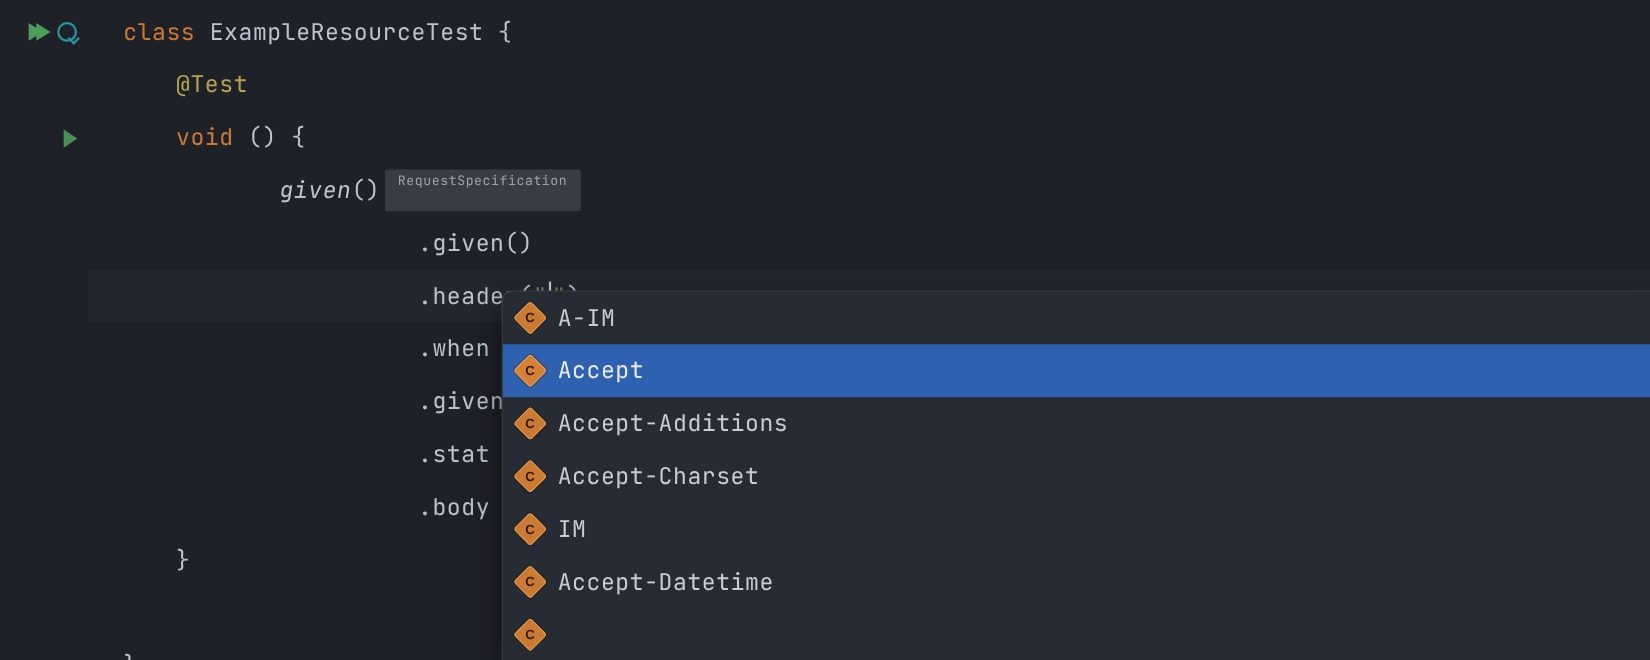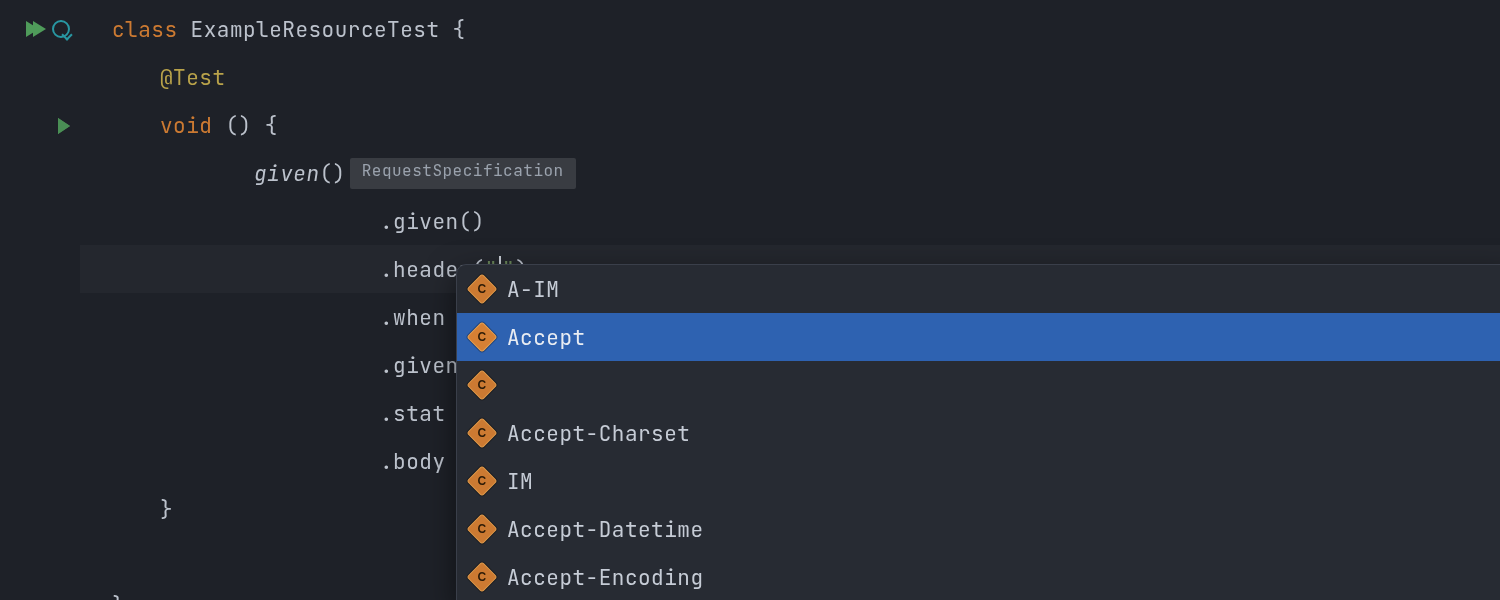--- a/index.html
+++ b/index.html
@@ -90,23 +90,23 @@
   .pn { color: var(--fg); }
   .it { font-style: italic; }
   .sq { color: #6a8759; }
   
   .sp1 { display:inline-block; width:48px; }
   .sp3 { display:inline-block; width:142px; }
   .sp4 { display:inline-block; width:268px; }
 
   .hint {
     background: var(--hint-bg); color: var(--hint-fg);
-    border-radius: 2px; padding: 2px 12px 8px;
+    border-radius: 2px; padding: 2px 12px 20px;
     margin-left: 4px;
-    font-size: 16px;
+    font-size: 12px;
   }
 
   .caret {
     display:inline-block; width:2px; height:26px; background:#c9ced6;
     vertical-align: middle; margin: 0 1px;
   }
   .err-underline {
     position:absolute;
     height:4px;
     background-image: linear-gradient(45deg, transparent 35%, var(--error-squiggle) 35%, var(--error-squiggle) 65%, transparent 65%),
@@ -198,32 +198,32 @@
     <div class="popup-item">
       <span class="ci-icon"></span>
       <span>A-IM</span>
     </div>
     <div class="popup-item sel">
       <span class="ci-icon"></span>
       <span>Accept</span>
     </div>
     <div class="popup-item">
       <span class="ci-icon"></span>
+      <span>Accept-Additions</span>
     </div>
     <div class="popup-item">
       <span class="ci-icon"></span>
       <span>Accept-Charset</span>
     </div>
     <div class="popup-item">
       <span class="ci-icon"></span>
       <span>IM</span>
     </div>
     <div class="popup-item">
       <span class="ci-icon"></span>
       <span>Accept-Datetime</span>
     </div>
     <div class="popup-item">
       <span class="ci-icon"></span>
-      <span>Accept-Encoding</span>
     </div>
   </div>
 
 </div>
 
 </body></html>

